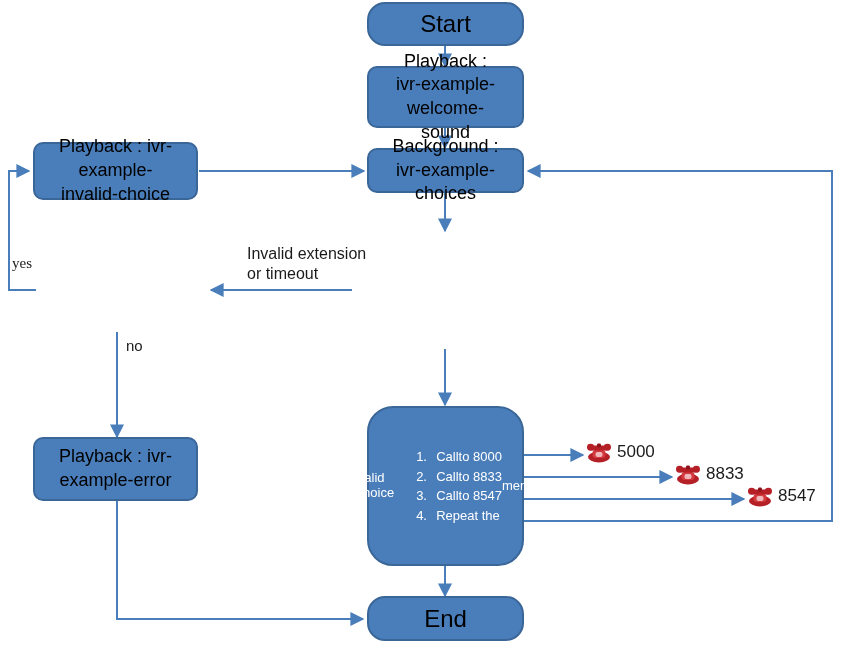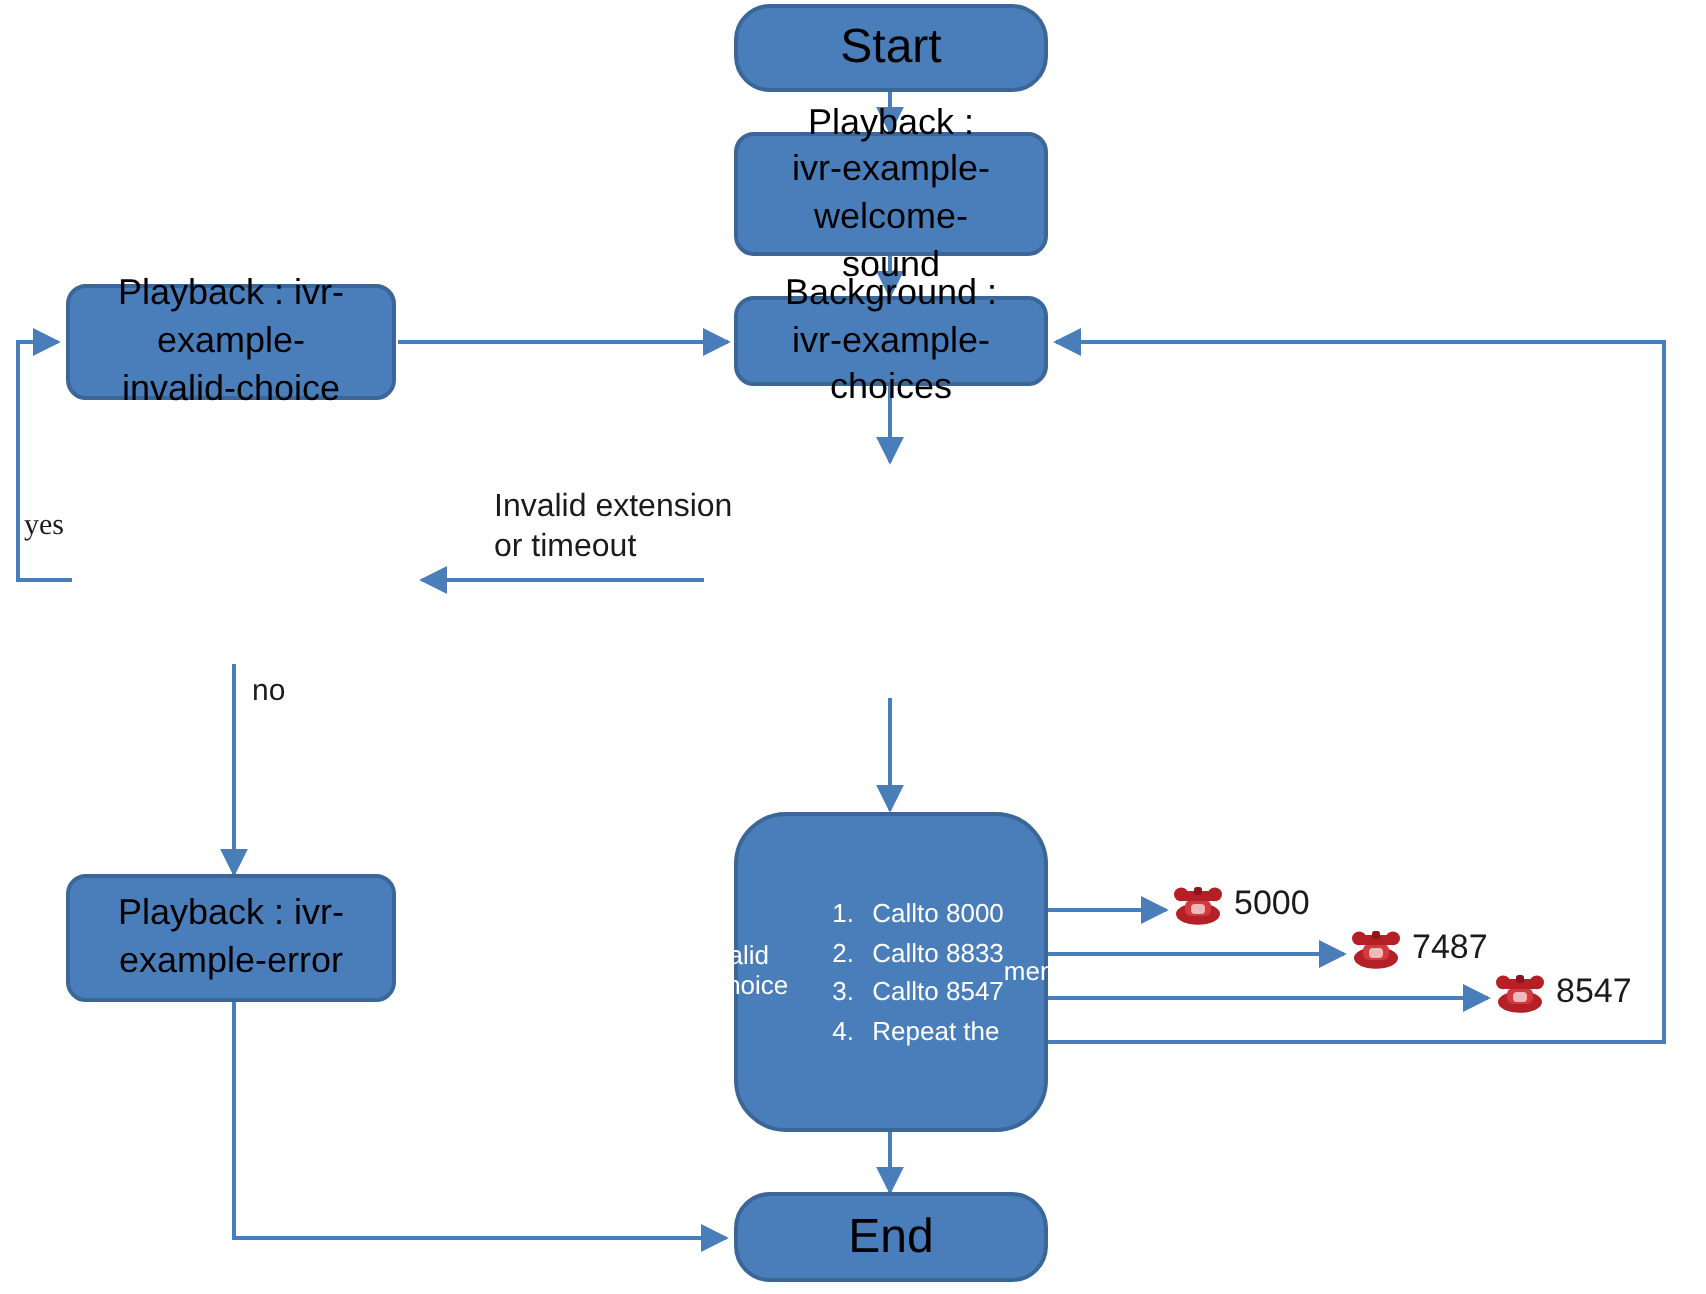--- a/index.html
+++ b/index.html
@@ -258,21 +258,21 @@
   <div class="phone-ext" style="left:675px; top:463px;">
     <svg class="phone-icon" viewBox="0 0 26 22" xmlns="http://www.w3.org/2000/svg">
       <ellipse cx="13" cy="16" rx="11" ry="5.4" fill="#b51f26"></ellipse>
       <rect x="6.5" y="9" width="13" height="8" rx="3" fill="#d23a3f"></rect>
       <rect x="9.5" y="11" width="7" height="5" rx="2" fill="#f0b8ba"></rect>
       <rect x="2" y="4.5" width="22" height="5" rx="2.5" fill="#b51f26"></rect>
       <ellipse cx="4.6" cy="6.2" rx="3.6" ry="3.4" fill="#b51f26"></ellipse>
       <ellipse cx="21.4" cy="6.2" rx="3.6" ry="3.4" fill="#b51f26"></ellipse>
       <rect x="11" y="2.5" width="4" height="4" rx="1.4" fill="#8f1419"></rect>
     </svg>
-    <span class="num">7487</span>
+    <span class="num">8833</span>
   </div>
 
   <div class="phone-ext" style="left:747px; top:485px;">
     <svg class="phone-icon" viewBox="0 0 26 22" xmlns="http://www.w3.org/2000/svg">
       <ellipse cx="13" cy="16" rx="11" ry="5.4" fill="#b51f26"></ellipse>
       <rect x="6.5" y="9" width="13" height="8" rx="3" fill="#d23a3f"></rect>
       <rect x="9.5" y="11" width="7" height="5" rx="2" fill="#f0b8ba"></rect>
       <rect x="2" y="4.5" width="22" height="5" rx="2.5" fill="#b51f26"></rect>
       <ellipse cx="4.6" cy="6.2" rx="3.6" ry="3.4" fill="#b51f26"></ellipse>
       <ellipse cx="21.4" cy="6.2" rx="3.6" ry="3.4" fill="#b51f26"></ellipse>

